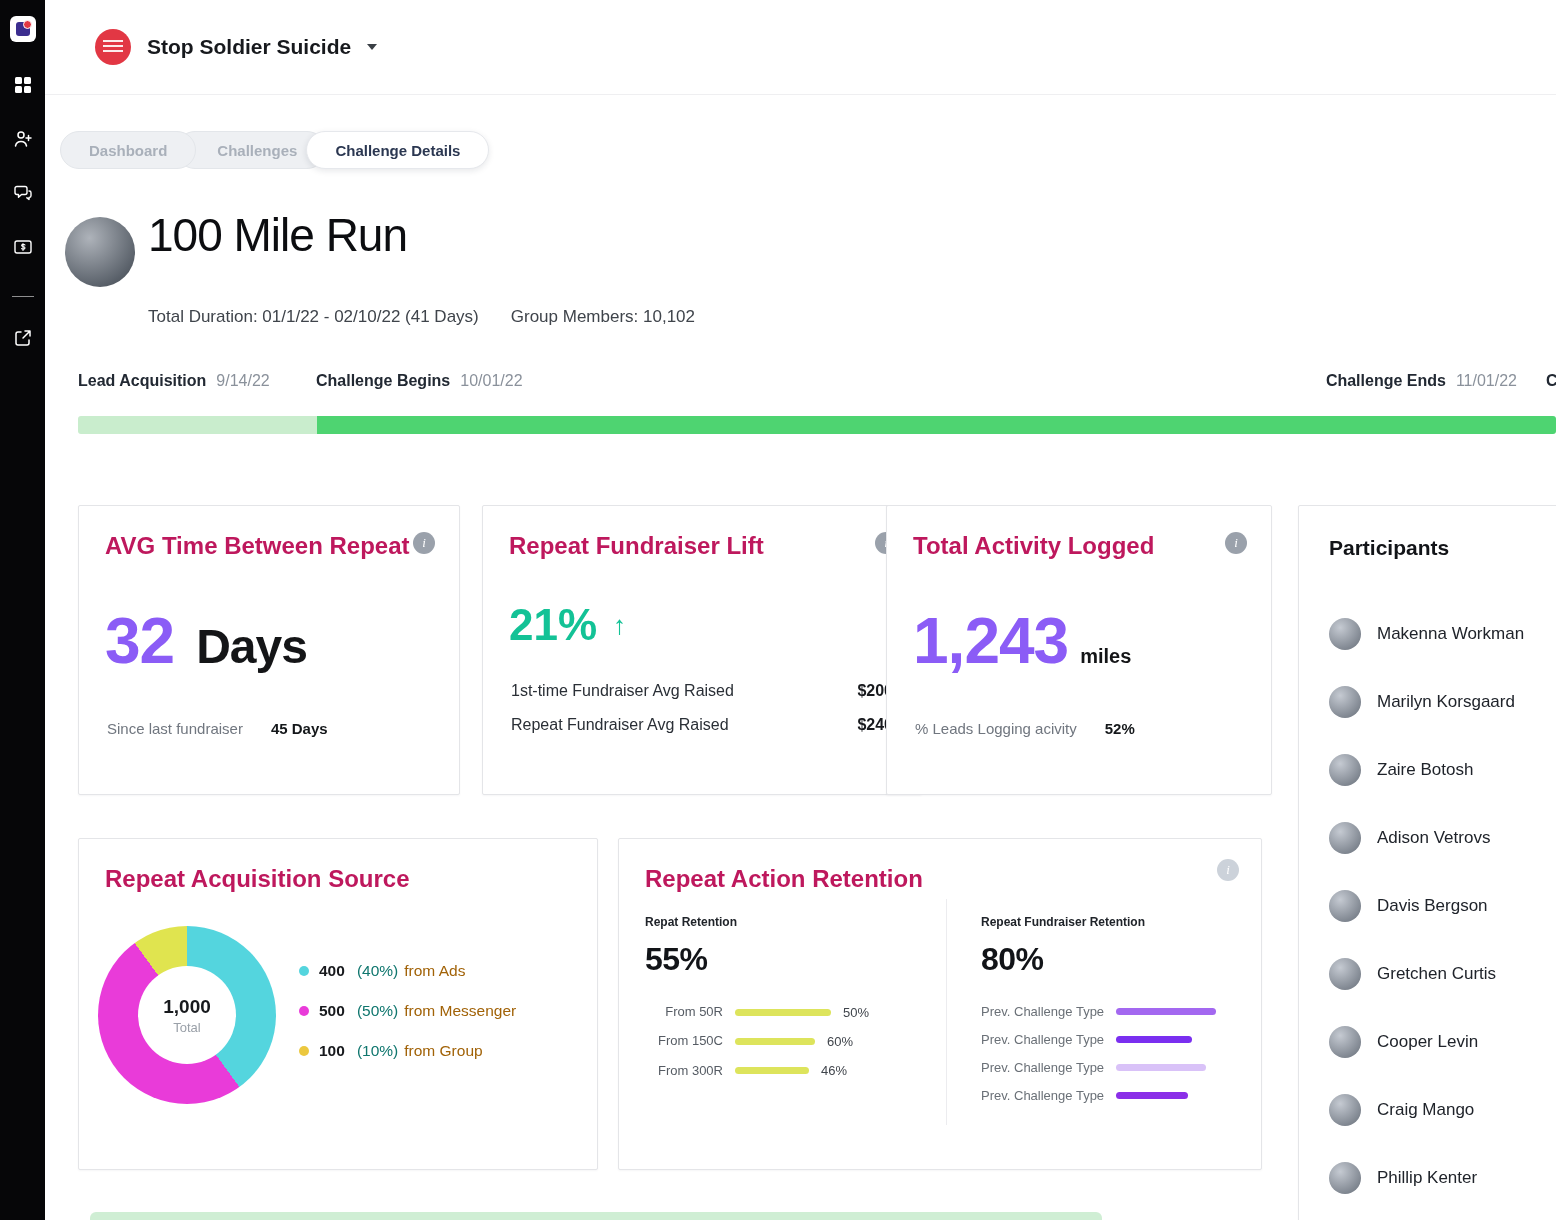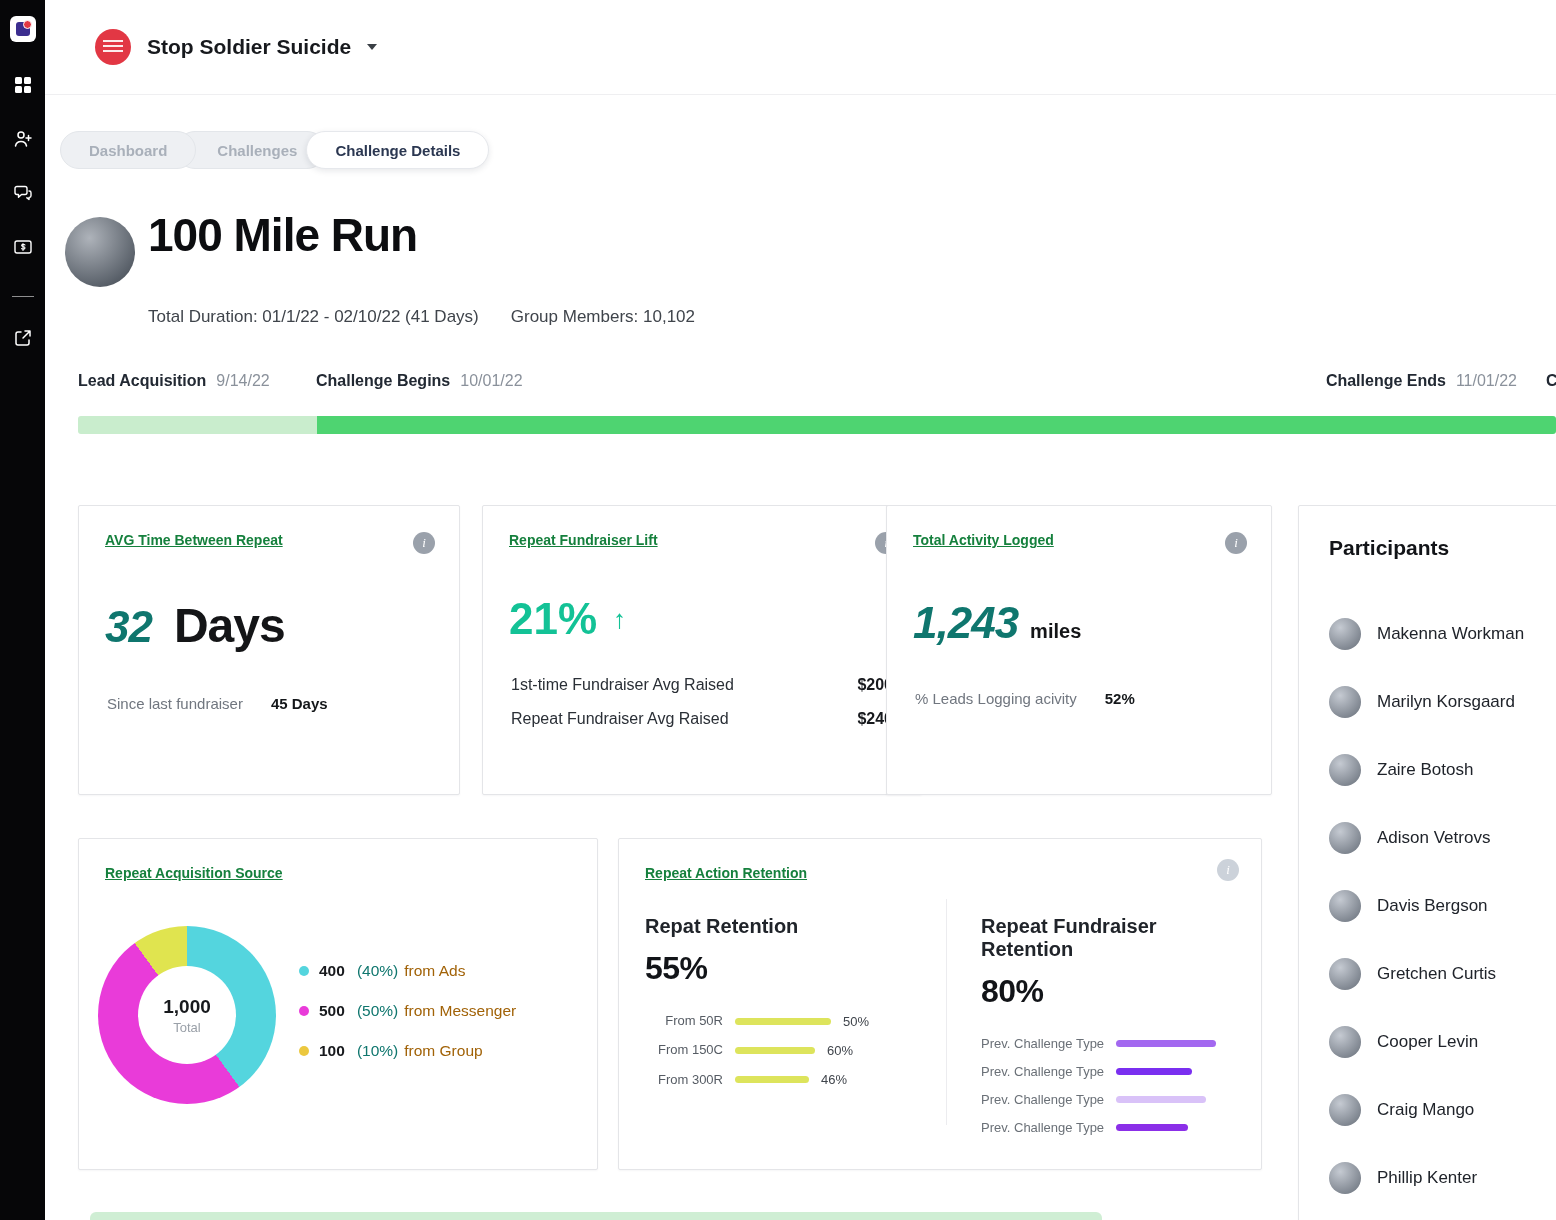--- a/index.html
+++ b/index.html
@@ -35,21 +35,21 @@
     font-size:15px; font-weight:700; cursor:pointer; white-space:nowrap; }
   .crumb.inactive { background:#eef0f3; color:#a9b0ba; border:1px solid #e3e6ea; }
   .crumb.c1 { z-index:3; }
   .crumb.c2 { z-index:2; margin-left:-20px; padding-left:40px; }
   .crumb.active { z-index:4; margin-left:-20px; background:#fff; color:#2b3751;
     border:1px solid #e6e8ec; box-shadow:0 2px 6px rgba(20,30,50,.10); }
 
   
   .challenge-avatar { position:absolute; left:65px; top:217px; width:70px; height:70px; border-radius:50%;
     background:radial-gradient(circle at 35% 30%, #aeb3ba, #5d646d 70%, #3c424a); }
-  .page-title { position:absolute; left:148px; top:208px; font-size:46px; font-weight:700;
+  .page-title { position:absolute; left:148px; top:208px; font-size:46px; font-weight:400;
     letter-spacing:-1px; color:#0c0d10; }
   .meta { position:absolute; left:148px; top:307px; display:flex; font-size:17px; color:#3f444b; }
   .meta .m2 { margin-left:32px; }
 
   
   .timeline-labels { position:absolute; left:78px; top:372px; width:1478px; height:24px; }
   .milestone { position:absolute; top:0; display:flex; align-items:baseline; white-space:nowrap; }
   .ms1 { left:0; } .ms2 { left:238px; } .ms3 { right:39px; }
   .m-label { font-size:16px; font-weight:700; color:#222933; }
   .m-date { font-size:16px; color:#8a919b; margin-left:10px; }
@@ -57,33 +57,33 @@
     font-weight:700; color:#222933; }
   .progress { position:absolute; left:78px; top:416px; width:1478px; height:18px; display:flex;
     border-radius:3px; overflow:hidden; }
   .seg.light { width:16.2%; background:#c9edcd; }
   .seg.bright { flex:1; background:#4ed471; }
 
   
   .card { position:absolute; background:#fff; border:1px solid #e4e5e8; border-radius:2px;
     box-shadow:0 1px 2px rgba(16,24,40,.04); }
   .card-h { display:flex; justify-content:space-between; align-items:flex-start; padding:26px 24px 0 26px; }
-  .card-title { font-size:14px; font-weight:700; color:#15803d;text-decoration:underline; }
+  .card-title { font-size:24px; font-weight:700; color:#be185d; }
   .info-icon { width:22px; height:22px; border-radius:50%; background:#9aa1ab; color:#fff;
     display:flex; align-items:center; justify-content:center; font-size:13px; font-style:italic;
     font-family:"Liberation Serif", serif; cursor:pointer; flex:none; }
   .info-icon::after { content:"i"; }
   .info-icon.light { background:#ccd2da; }
 
   .card-avg  { left:78px;  top:505px; width:382px; height:290px; }
   .card-lift { left:482px; top:505px; width:440px; height:290px; }
   .card-act  { left:886px; top:505px; width:386px; height:290px; }
 
   .bignum-row { display:flex; align-items:baseline; margin:44px 0 0 26px; }
-  .bignum { font-size:44px; font-weight:700; color:#0f766e; letter-spacing:-1px;font-style:italic; }
+  .bignum { font-size:64px; font-weight:700; color:#8b5cf6; letter-spacing:-1px; }
   .bigunit { font-size:48px; font-weight:700; color:#141517; margin-left:22px; letter-spacing:-1px; }
   .bigunit.small { font-size:20px; margin-left:12px; letter-spacing:0; }
   .subrow { display:flex; align-items:baseline; margin:42px 0 0 28px; font-size:15px; }
   .sub-label { color:#70767f; }
   .sub-value { color:#14171a; font-weight:700; margin-left:28px; }
 
   .lift-value-row { display:flex; align-items:center; margin:40px 0 0 26px; }
   .lift-value { font-size:44px; font-weight:600; color:#13c296; }
   .lift-arrow { font-size:26px; color:#13c296; margin-left:16px; font-weight:700; }
   .kv-rows { margin-top:32px; }
@@ -115,21 +115,21 @@
   .lg-val { font-weight:700; color:#17191d; }
   .lg-pct { color:#0f766e; margin-left:12px; }
   .lg-src { color:#a16207; margin-left:6px; }
 
   
   .card-ret { left:618px; top:838px; width:644px; height:332px; }
   .ret-divider { position:absolute; left:327px; top:60px; bottom:44px; width:1px; background:#ececef; }
   .ret-col { position:absolute; top:76px; }
   .ret-col.left { left:26px; width:290px; }
   .ret-col.right { left:362px; width:270px; }
-  .ret-subtitle { font-size:20px; font-weight:600; color:#20242a; }
+  .ret-subtitle { font-size:12px; font-weight:600; color:#20242a; }
   .ret-big { font-size:32px; font-weight:700; color:#121418; margin-top:12px; letter-spacing:-.5px; }
   .ret-rows { margin-top:26px; }
   .ret-row { display:flex; align-items:center; margin-bottom:13px; }
   .ret-label { width:78px; text-align:right; font-size:13px; color:#565c64; line-height:1.25; flex:none; }
   .ret-label2 { font-size:13px; color:#6a7077; white-space:nowrap; flex:none; }
   .ret-bar { height:7px; border-radius:4px; margin:0 12px; flex:none; }
   .rbL { background:#dde45c; }
   .w50 { width:96px; } .w60 { width:80px; } .w46 { width:74px; }
   .pr1 { background:#a368f0; width:100px; } .pr2 { background:#7a2ff0; width:76px; }
   .pr3 { background:#d9c2f8; width:90px; }  .pr4 { background:#8b2fe8; width:72px; }

